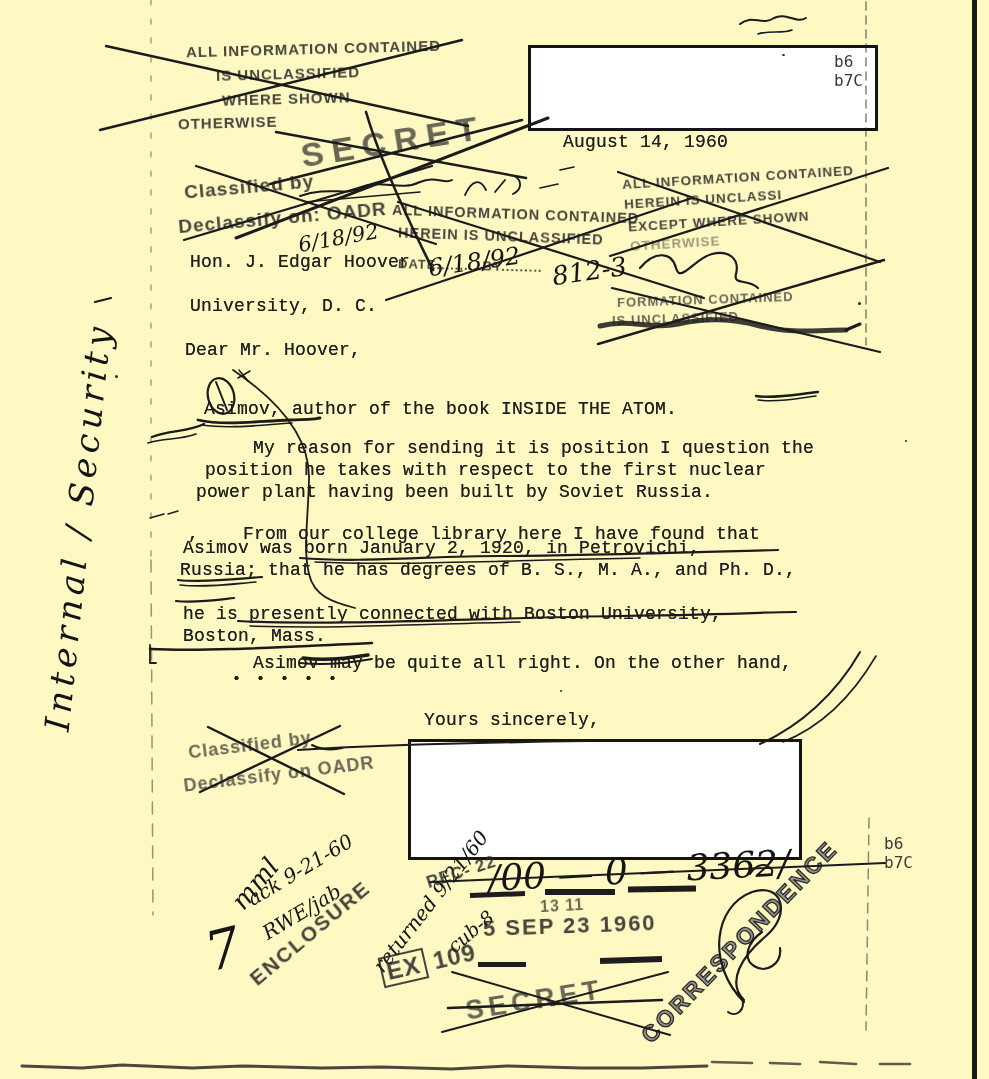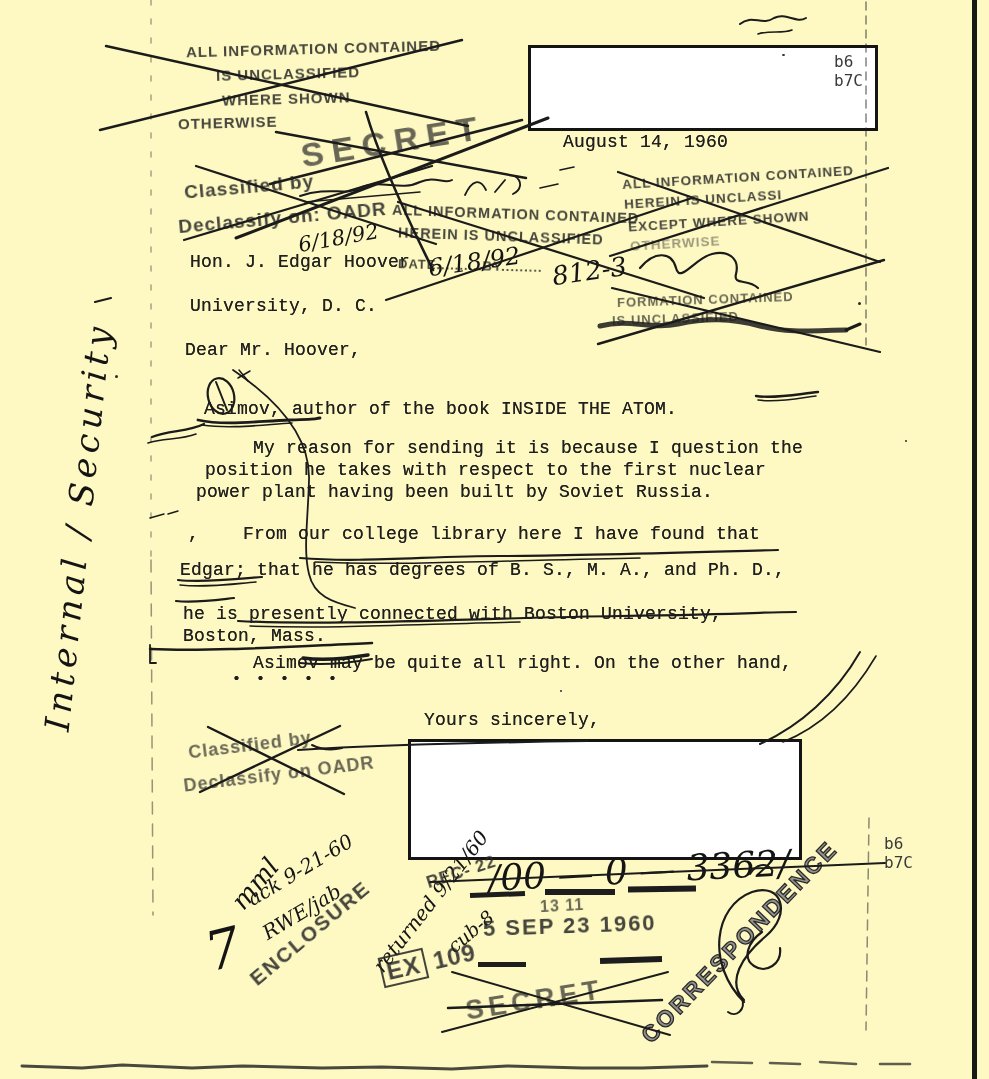--- a/index.html
+++ b/index.html
@@ -35,26 +35,27 @@
   <div class="mono-code" style="left:834px;top:52px;"><span>b6</span><br><span>b7C</span></div>
   <div class="mono-code" style="left:884px;top:834px;"><span>b6</span><br><span>b7C</span></div>
 
   <div class="tw" style="left:563px;top:132px;">August 14, 1960</div>
   <div class="tw" style="left:190px;top:252px;">Hon. J. Edgar Hoover</div>
   <div class="tw" style="left:190px;top:296px;">University, D. C.</div>
   <div class="tw" style="left:185px;top:334px;margin-top:6px;">Dear Mr. Hoover,</div>
 
   <div class="tw" style="left:204px;top:399px;">Asimov, author of the book INSIDE THE ATOM.</div>
 
-  <div class="tw" style="left:253px;top:438px;">My reason for sending it is because I question the</div>
+  <div class="tw" style="left:253px;top:438px;">My reason for sending it is position I question the</div>
   <div class="tw" style="left:205px;top:460px;">position he takes with respect to the first nuclear</div>
   <div class="tw" style="left:196px;top:482px;">power plant having been built by Soviet Russia.</div>
 
   <div class="tw" style="left:188px;top:524px;">,    From our college library here I have found that</div>
-  <div class="tw" style="left:180px;top:560px;">Edgar; that he has degrees of B. S., M. A., and Ph. D.,</div>
+  <div class="tw" style="left:183px;top:538px;">Asimov was born January 2, 1920, in Petrovichi,</div>
+  <div class="tw" style="left:180px;top:560px;">Russia; that he has degrees of B. S., M. A., and Ph. D.,</div>
   <div class="tw" style="left:183px;top:604px;">he is presently connected with Boston University,</div>
   <div class="tw" style="left:183px;top:626px;">Boston, Mass.</div>
 
   <div class="tw" style="left:253px;top:653px;">Asimov may be quite all right. On the other hand,</div>
   <div class="tw" style="left:232px;top:671px;font-size:15px;letter-spacing:3px;">• • • • •</div>
 
   <div class="tw" style="left:424px;top:710px;">Yours sincerely,</div>
 
   <div class="stamp" style="left:186px;top:40px;font-size:15px;transform:rotate(-1.5deg);">ALL INFORMATION CONTAINED</div>
   <div class="stamp" style="left:216px;top:65px;font-size:15px;transform:rotate(-1.5deg);">IS UNCLASSIFIED</div>

